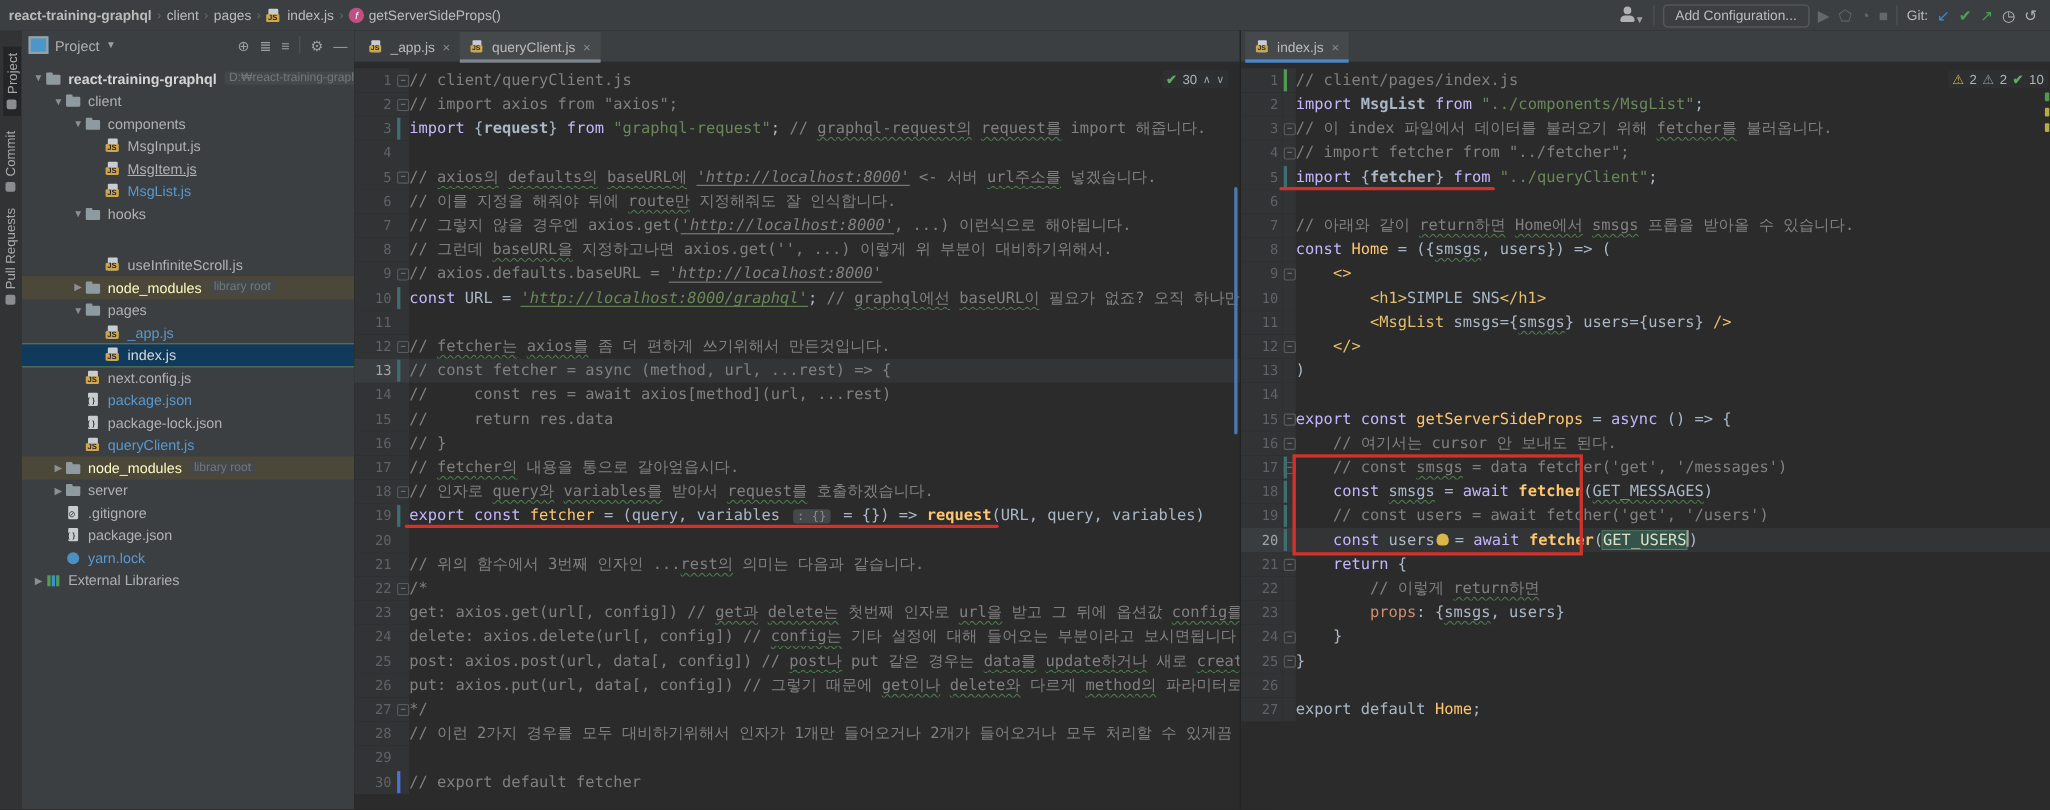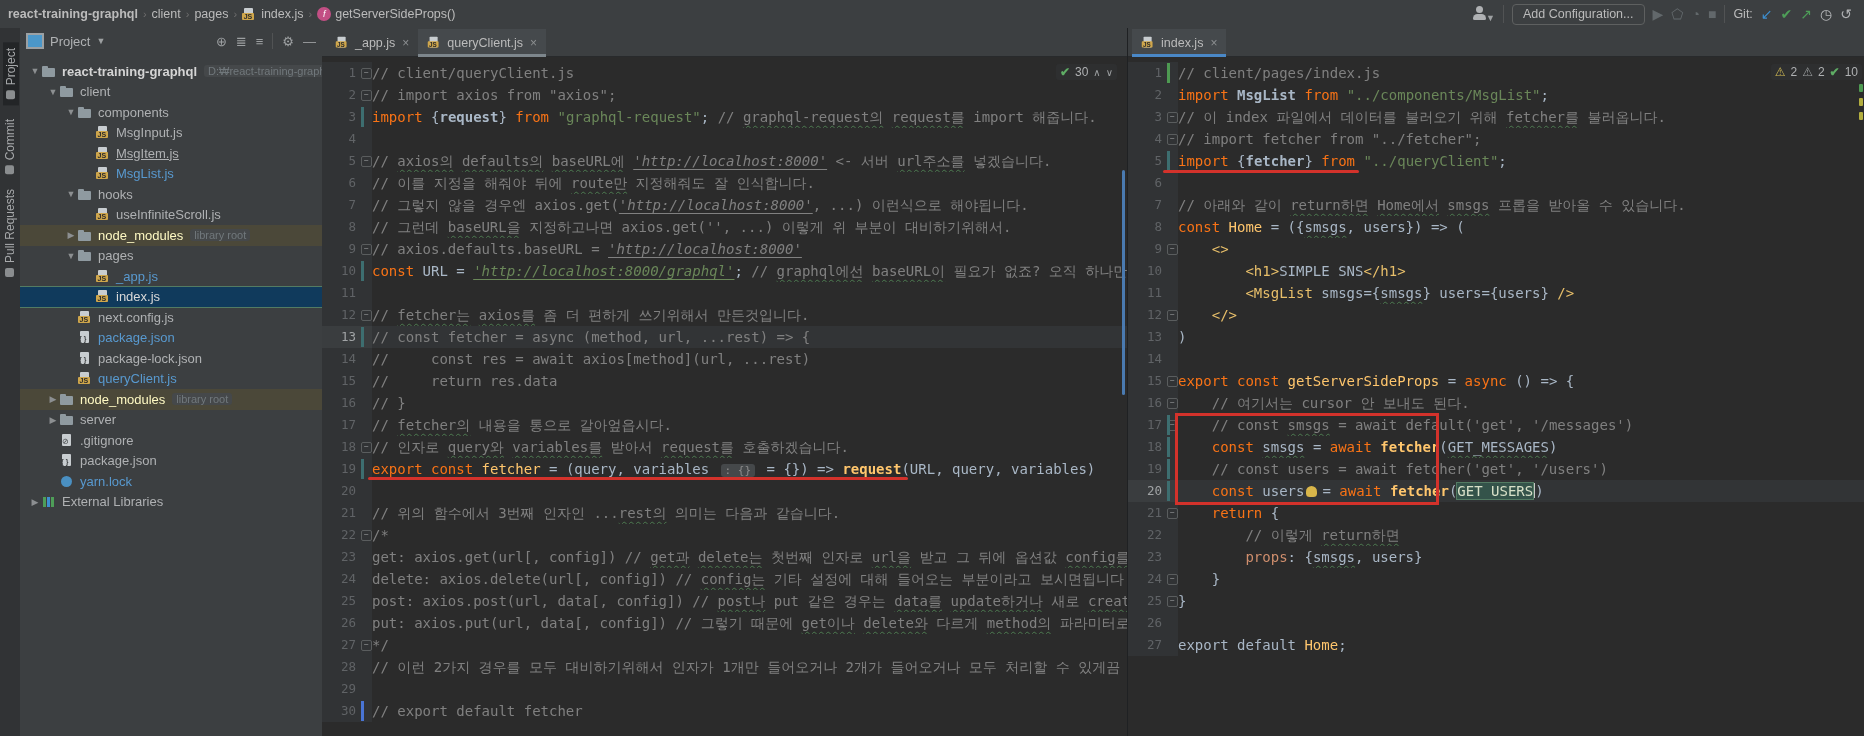--- a/index.html
+++ b/index.html
@@ -70,21 +70,21 @@
   .ed-body{position:relative;padding-top:5px;font-family:"DejaVu Sans Mono","Liberation Mono",monospace;font-size:14px;}
   .line{display:flex;height:22px;line-height:22px;white-space:pre;}
   .line .ln{flex:0 0 34px;text-align:right;color:#606366;font-size:12.5px;background:#313335;padding-right:4px;}
   .line .mk{flex:0 0 12px;background:#313335;position:relative;}
   .line .code{flex:1;overflow:hidden;}
   .line.cur{background:#323436;} .line.cur .ln{color:#a1a4a6;background:#3a3d3f;} .line.cur .mk{background:#3a3d3f;}
   .mk .fold{position:absolute;left:1px;top:6px;width:9px;height:9px;border:1px solid #5a5d5e;border-radius:2px;color:#8c8f91;font-size:8px;line-height:8px;text-align:center;}
   .mk .chg{position:absolute;left:1px;top:1px;width:3px;height:20px;}
   .chg.teal{background:#3d6e70;} .chg.green{background:#4e9a52;} .chg.blue{background:#4974d4;}
   
-  .c,.ct,.cu{color:#808080;} .k{color:#f97316;} .s,.su{color:#6a8759;}
+  .c,.ct,.cu{color:#808080;} .k{color:#c4b5fd;} .s,.su{color:#6a8759;}
   .p{color:#a9b7c6;} .pb{color:#a9b7c6;font-weight:bold;} .f{color:#ffc66d;} .fb{color:#ffc66d;font-weight:bold;}
   .tg{color:#e8bf6a;} .gk{color:#a9b7c6;} .prop{color:#cf8e6d;}
   .ct,.pt{text-decoration-line:underline;text-decoration-style:wavy;text-decoration-color:#4c7a4f;text-underline-offset:3px;text-decoration-thickness:1px;}
   .pt{color:#a9b7c6;}
   .cu,.su{text-decoration-line:underline;text-underline-offset:3px;font-style:italic;}
   .hint{background:#45484a;color:#8c8c8c;border-radius:3px;padding:0 4px;font-size:11px;margin:0 3px;}
   .sel{color:#d8e0c8;background:#34534a;outline:1px solid #537b63;}
   .bulb{display:inline-block;width:11px;height:11px;border-radius:50% 50% 35% 35%;background:#d9b64a;margin:0 5px 0 2px;vertical-align:-1px;}
   .caret{display:inline-block;width:2px;height:15px;background:#c8c8c8;vertical-align:-2px;}
   
@@ -201,21 +201,21 @@
         </div>
         <div class="trow open" style="padding-left: 76px;">
           <span class="tico i-page i-js"></span>
           <span class="lbl">MsgList.js</span>
         </div>
         <div class="trow " style="padding-left: 44px;">
           <span class="chev">▼</span>
           <span class="tico i-folder"></span>
           <span class="lbl">hooks</span>
         </div>
-        <div class="trow " style="padding-left: 76px;">
+        <div class="trow " style="padding-left: 76px; margin-top: 26px;">
           <span class="tico i-page i-js"></span>
           <span class="lbl">useInfiniteScroll.js</span>
         </div>
         <div class="trow librow" style="padding-left: 44px;">
           <span class="chev">▶</span>
           <span class="tico i-folder"></span>
           <span class="lbl">node_modules</span>
           <span class="hint">library root</span>
         </div>
         <div class="trow " style="padding-left: 44px;">
@@ -351,21 +351,21 @@
         <div class="line"><span class="ln">7</span><span class="mk"></span><span class="code"><span class="c">// 아래와 같이 </span><span class="ct">return하면</span><span class="c"> </span><span class="ct">Home에서</span><span class="c"> </span><span class="ct">smsgs</span><span class="c"> 프롭을 받아올 수 있습니다.</span></span></div>
         <div class="line"><span class="ln">8</span><span class="mk"></span><span class="code"><span class="k">const </span><span class="f">Home</span><span class="p"> = ({</span><span class="pt">smsgs</span><span class="p">, users}) =&gt; (</span></span></div>
         <div class="line"><span class="ln">9</span><span class="mk"><span class="fold">−</span></span><span class="code"><span class="p">    </span><span class="tg">&lt;&gt;</span></span></div>
         <div class="line"><span class="ln">10</span><span class="mk"></span><span class="code"><span class="p">        </span><span class="tg">&lt;h1&gt;</span><span class="p">SIMPLE SNS</span><span class="tg">&lt;/h1&gt;</span></span></div>
         <div class="line"><span class="ln">11</span><span class="mk"></span><span class="code"><span class="p">        </span><span class="tg">&lt;MsgList </span><span class="p">smsgs={</span><span class="pt">smsgs</span><span class="p">} users={users} </span><span class="tg">/&gt;</span></span></div>
         <div class="line"><span class="ln">12</span><span class="mk"><span class="fold">−</span></span><span class="code"><span class="p">    </span><span class="tg">&lt;/&gt;</span></span></div>
         <div class="line"><span class="ln">13</span><span class="mk"></span><span class="code"><span class="p">)</span></span></div>
         <div class="line"><span class="ln">14</span><span class="mk"></span><span class="code"></span></div>
         <div class="line"><span class="ln">15</span><span class="mk"><span class="fold">−</span></span><span class="code"><span class="k">export const </span><span class="f">getServerSideProps</span><span class="p"> = </span><span class="k">async</span><span class="p"> () =&gt; {</span></span></div>
         <div class="line"><span class="ln">16</span><span class="mk"><span class="fold">−</span></span><span class="code"><span class="p">    </span><span class="c">// 여기서는 cursor 안 보내도 된다.</span></span></div>
-        <div class="line"><span class="ln">17</span><span class="mk"><span class="fold">−</span><span class="chg teal"></span></span><span class="code"><span class="p">    </span><span class="c">// const </span><span class="ct">smsgs</span><span class="c"> = await default('get', '/messages')</span></span></div>
+        <div class="line"><span class="ln">17</span><span class="mk"><span class="fold">−</span><span class="chg teal"></span></span><span class="code"><span class="p">    </span><span class="c">// const </span><span class="ct">smsgs</span><span class="c"> = data fetcher('get', '/messages')</span></span></div>
         <div class="line"><span class="ln">18</span><span class="mk"><span class="chg teal"></span></span><span class="code"><span class="p">    </span><span class="k">const </span><span class="pt">smsgs</span><span class="p"> = </span><span class="k">await </span><span class="fb">fetcher</span><span class="p">(</span><span class="pt">GET_MESSAGES</span><span class="p">)</span></span></div>
         <div class="line"><span class="ln">19</span><span class="mk"><span class="chg teal"></span></span><span class="code"><span class="p">    </span><span class="c">// const users = await fetcher('get', '/users')</span></span></div>
         <div class="line cur"><span class="ln">20</span><span class="mk"><span class="chg teal"></span></span><span class="code"><span class="p">    </span><span class="k">const </span><span class="p">users</span><span class="bulb"></span><span class="p">= </span><span class="k">await </span><span class="fb">fetcher</span><span class="p">(</span><span class="sel">GET_USERS</span><span class="caret"></span><span class="p">)</span></span></div>
         <div class="line"><span class="ln">21</span><span class="mk"><span class="fold">−</span></span><span class="code"><span class="p">    </span><span class="k">return</span><span class="p"> {</span></span></div>
         <div class="line"><span class="ln">22</span><span class="mk"></span><span class="code"><span class="p">        </span><span class="c">// 이렇게 </span><span class="ct">return하면</span></span></div>
         <div class="line"><span class="ln">23</span><span class="mk"></span><span class="code"><span class="p">        </span><span class="prop">props</span><span class="p">: {</span><span class="pt">smsgs</span><span class="p">, users}</span></span></div>
         <div class="line"><span class="ln">24</span><span class="mk"><span class="fold">−</span></span><span class="code"><span class="p">    }</span></span></div>
         <div class="line"><span class="ln">25</span><span class="mk"><span class="fold">−</span></span><span class="code"><span class="p">}</span></span></div>
         <div class="line"><span class="ln">26</span><span class="mk"></span><span class="code"></span></div>
         <div class="line"><span class="ln">27</span><span class="mk"></span><span class="code"><span class="gk">export default </span><span class="f">Home</span><span class="p">;</span></span></div>

